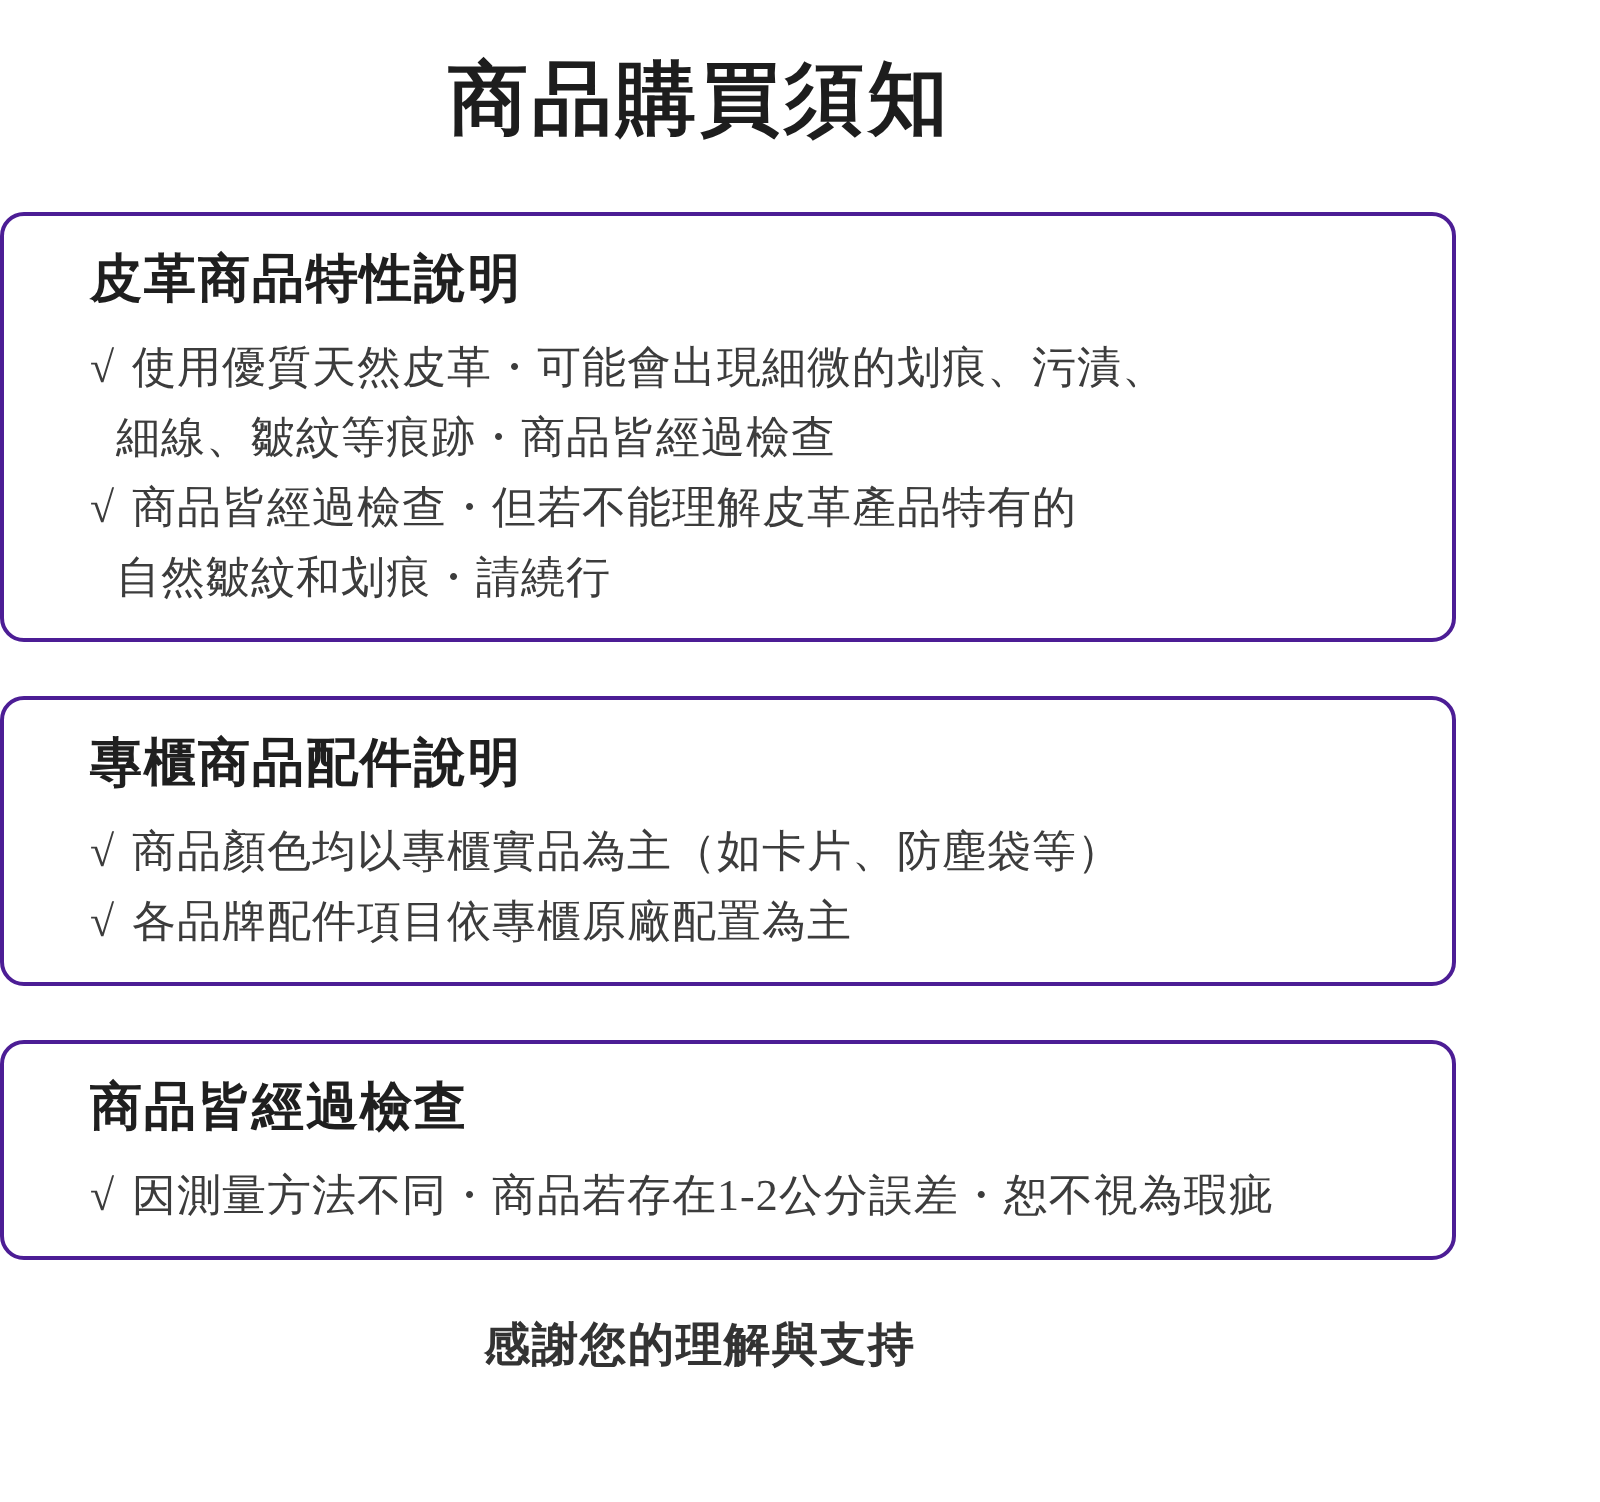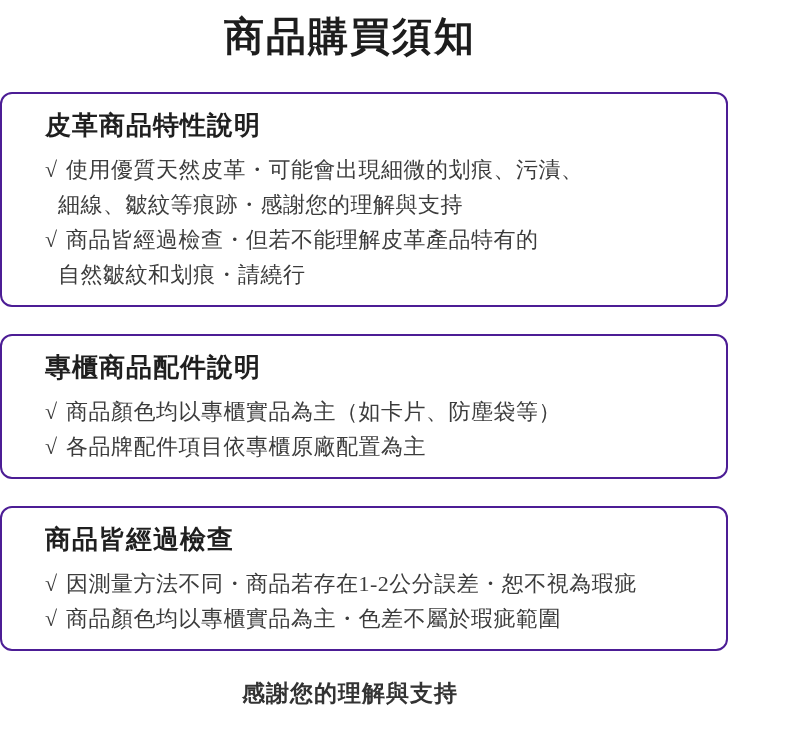--- a/index.html
+++ b/index.html
@@ -10,21 +10,21 @@
   body {
     width: 800px;
     height: 751px;
     font-family: "Liberation Sans", sans-serif;
     overflow: hidden;
   }
   .page {
     box-sizing: border-box;
     width: 700px;
     height: 751px;
-    padding-top: 14px;
+    padding-top: 28px;
   }
   .page-title {
     margin: 0 0 34px 0;
     text-align: center;
     font-size: 40px;
     line-height: 44px;
     font-weight: bold;
     letter-spacing: 2px;
     color: #1d1d1d;
   }
@@ -84,21 +84,21 @@
 <body>
 
 <div class="page">
 
   <h1 class="page-title">商品購買須知</h1>
 
   <div class="card">
     <h2 class="card-title">皮革商品特性說明</h2>
     <div class="note-item">
       <div class="note-line"><span class="marker">√</span><span>使用優質天然皮革・可能會出現細微的划痕、污漬、</span></div>
-      <div class="note-line cont">細線、皺紋等痕跡・感謝您的理解與支持</div>
+      <div class="note-line cont">細線、皺紋等痕跡・商品皆經過檢查</div>
     </div>
     <div class="note-item">
       <div class="note-line"><span class="marker">√</span><span>商品皆經過檢查・但若不能理解皮革產品特有的</span></div>
       <div class="note-line cont">自然皺紋和划痕・請繞行</div>
     </div>
   </div>
 
   <div class="card">
     <h2 class="card-title">專櫃商品配件說明</h2>
     <div class="note-item">
@@ -107,20 +107,17 @@
     <div class="note-item">
       <div class="note-line"><span class="marker">√</span><span>各品牌配件項目依專櫃原廠配置為主</span></div>
     </div>
   </div>
 
   <div class="card">
     <h2 class="card-title">商品皆經過檢查</h2>
     <div class="note-item">
       <div class="note-line"><span class="marker">√</span><span>因測量方法不同・商品若存在1-2公分誤差・恕不視為瑕疵</span></div>
     </div>
-    <div class="note-item">
-      <div class="note-line"><span class="marker">√</span><span>商品顏色均以專櫃實品為主・色差不屬於瑕疵範圍</span></div>
-    </div>
   </div>
 
   <div class="footer-note">感謝您的理解與支持</div>
 
 </div>
 
 </body></html>

